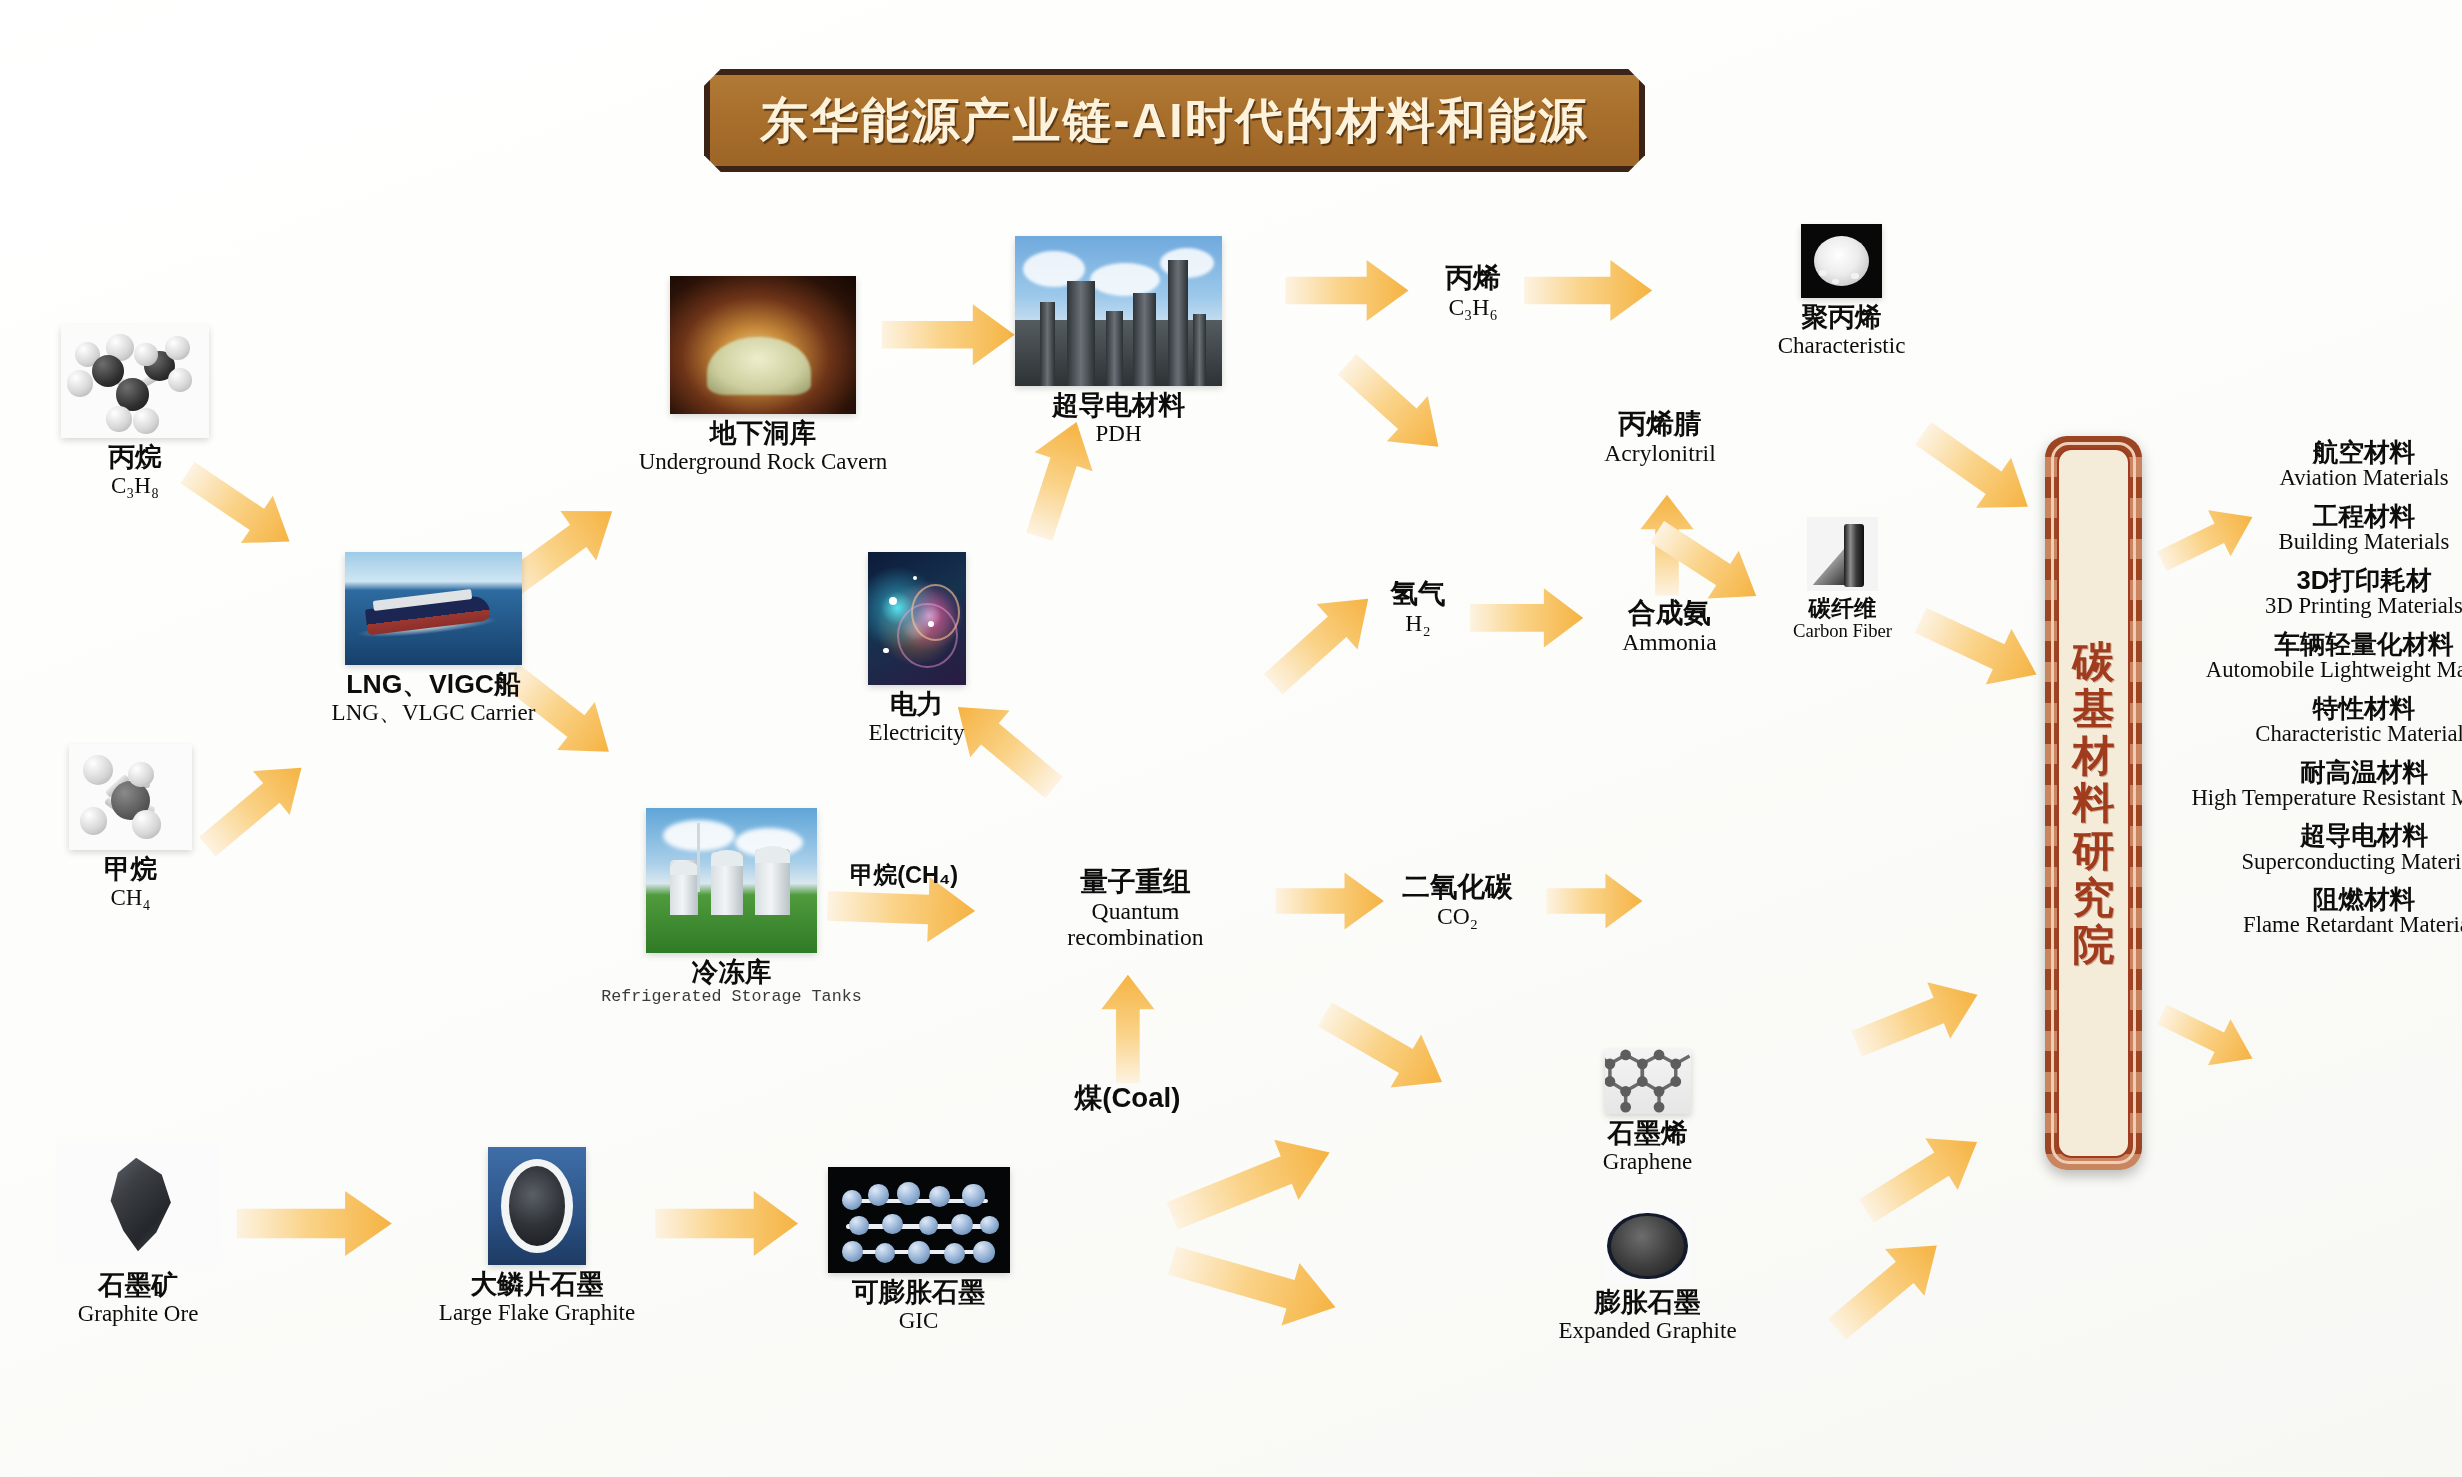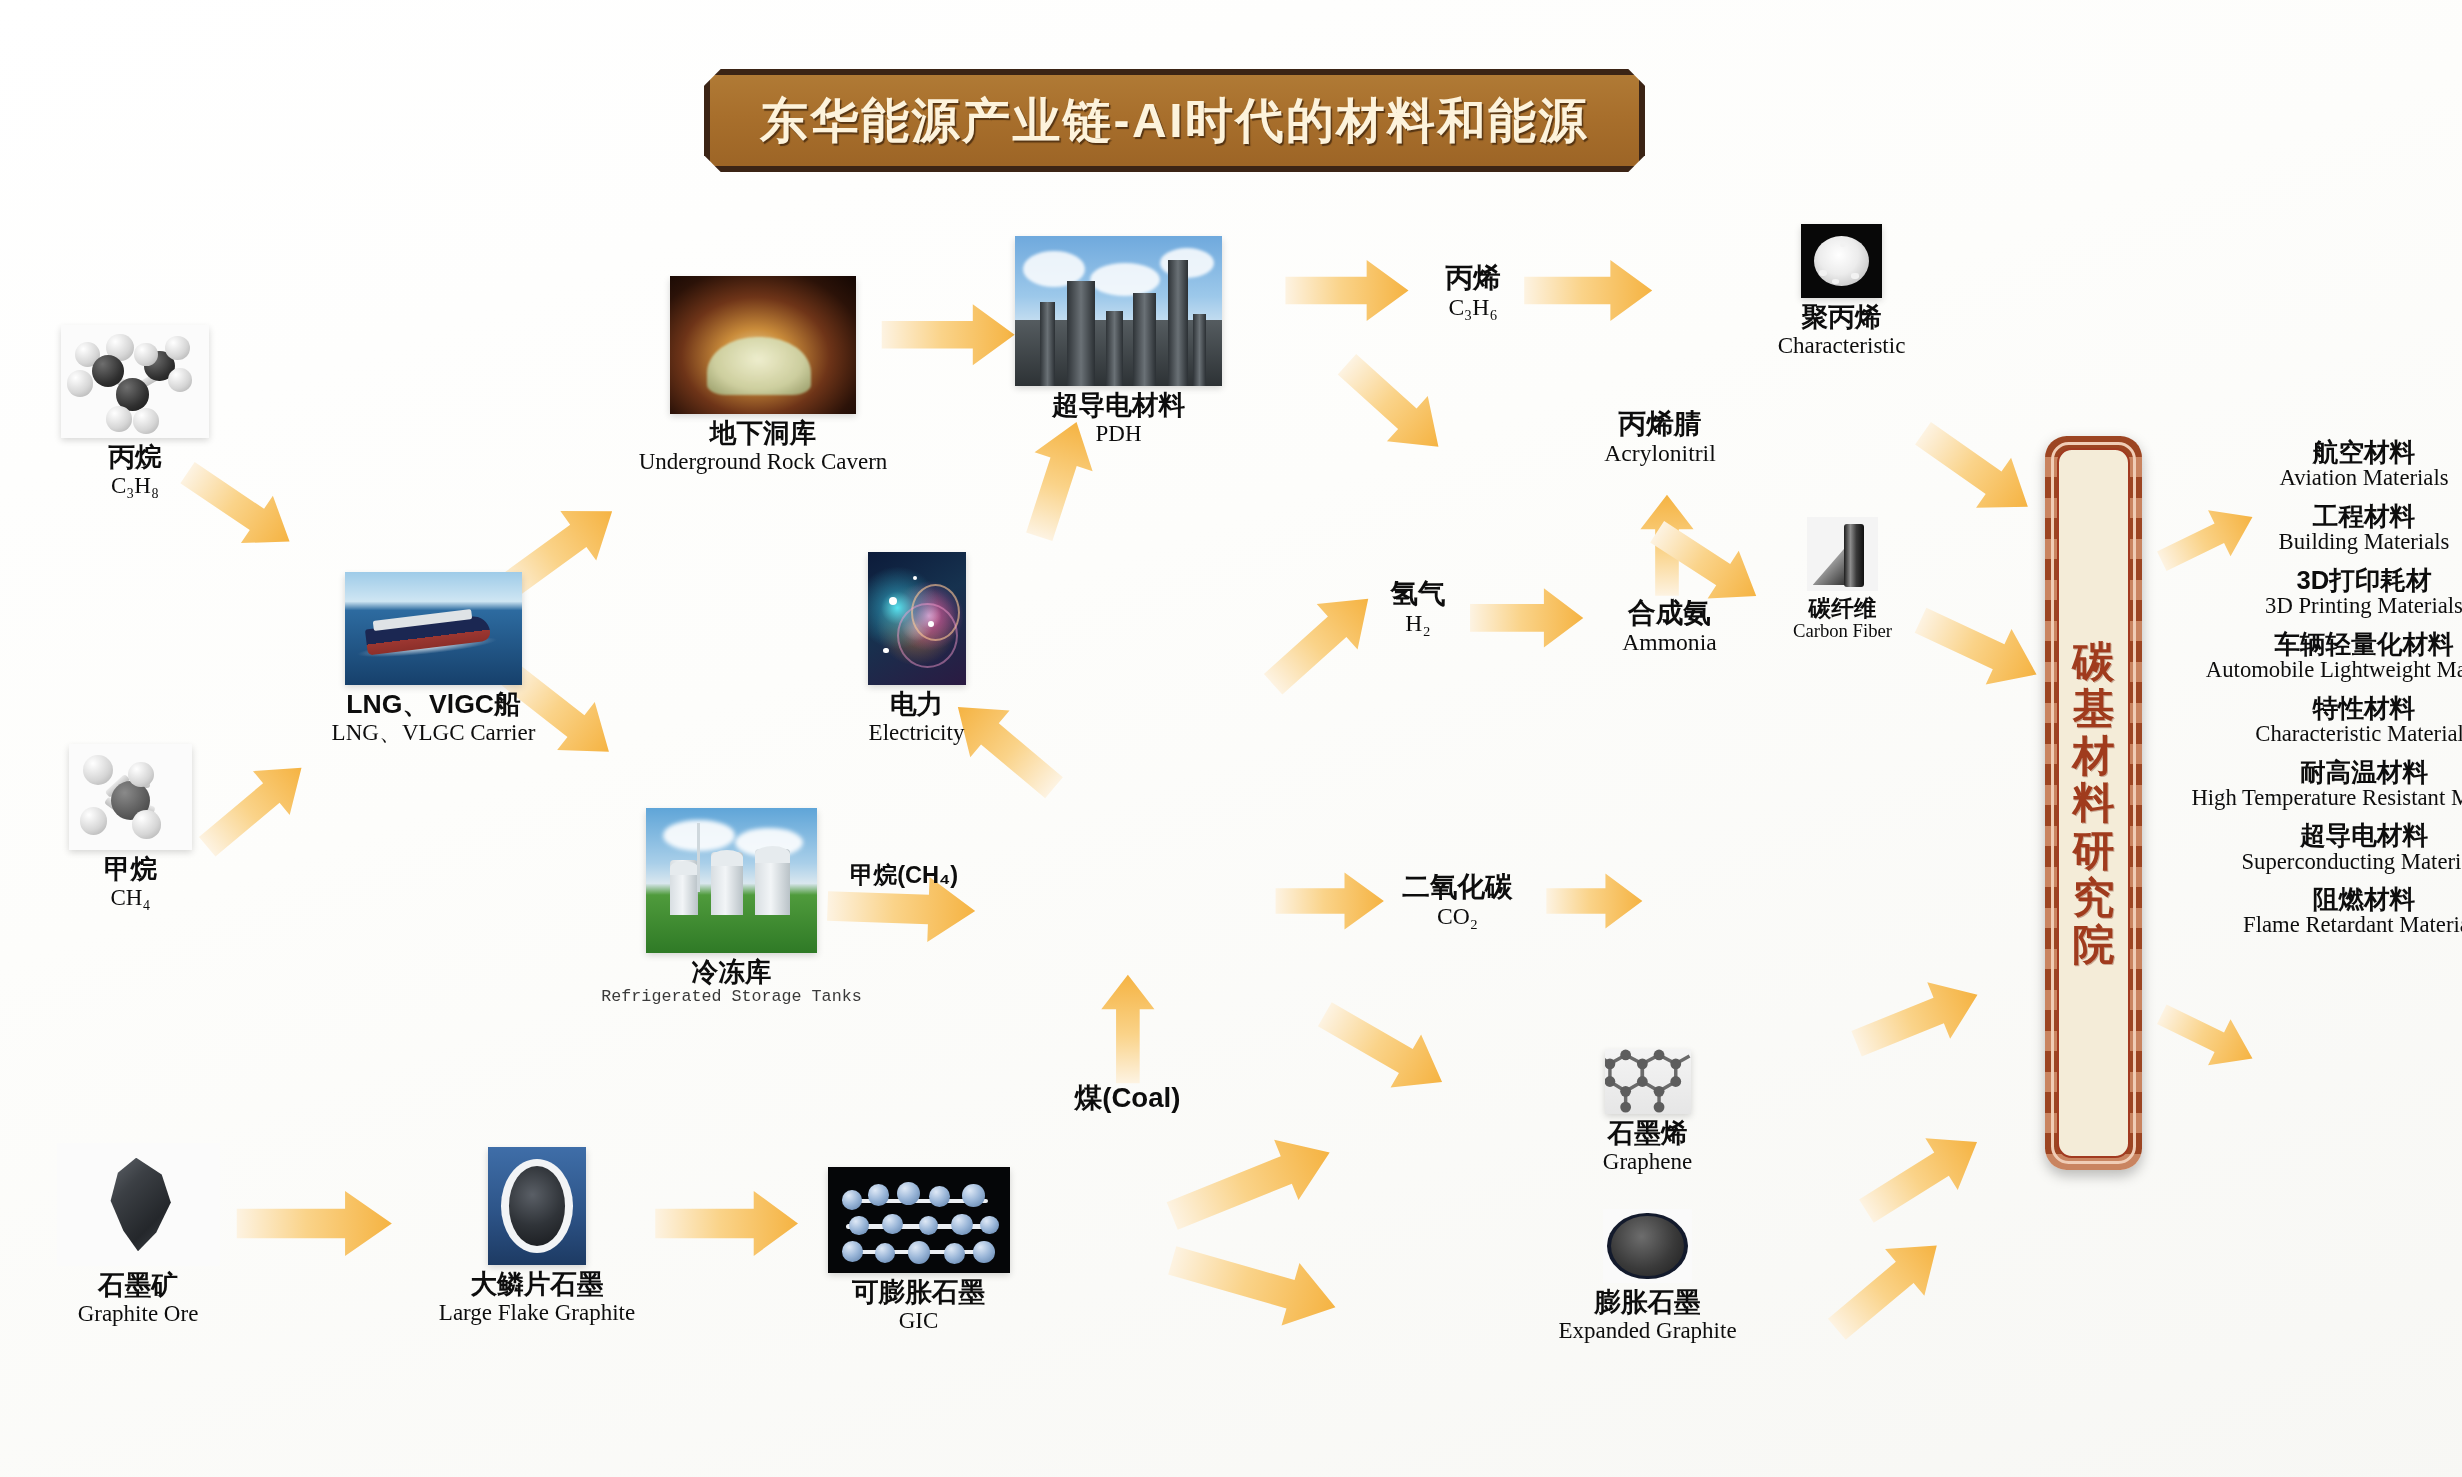--- a/index.html
+++ b/index.html
@@ -352,21 +352,21 @@
       <div class="atomH" style="left:59px;top:17.7px;width:25.6px;height:25.6px;"></div>
       <div class="atomH" style="left:10.8px;top:63px;width:27.6px;height:27.6px;"></div>
       <div class="atomH" style="left:63px;top:66px;width:28.6px;height:28.6px;"></div>
     </div>
     <div class="cap">
       <div class="cn">甲烷</div>
       <div class="en">CH₄</div>
     </div>
   </div>
 
-  <div class="node" style="left:276px;top:572px;width:315px;">
+  <div class="node" style="left:276px;top:552px;width:315px;">
     <div class="pic ship" style="width:177px;height:113px;">
       <div class="wake"></div>
       <div class="hull"></div>
       <div class="deck"></div>
     </div>
     <div class="cap">
       <div class="cn">LNG、VlGC船</div>
       <div class="en">LNG、VLGC Carrier</div>
     </div>
   </div>
@@ -470,20 +470,24 @@
       <div class="sheet" style="left:8%;bottom:8%;width:56%;height:62%;
            clip-path:polygon(100% 0,100% 100%,0 100%);"></div>
       <div class="roll" style="left:52%;width:19.7px;height:84%;"></div>
     </div>
     <div class="cap">
       <div class="cn small">碳纤维</div>
       <div class="en small">Carbon Fiber</div>
     </div>
   </div>
 
+  <div class="tlabel" style="left:1032px;top:867px;width:207px;">
+    <div class="cn">量子重组</div>
+    <div class="en w">Quantum recombination</div>
+  </div>
 
   <div class="tlabel" style="left:1039px;top:1083px;width:177px;">
     <div class="cn">煤(Coal)</div>
   </div>
 
   <div class="tlabel" style="left:1374px;top:872px;width:167px;">
     <div class="cn">二氧化碳</div>
     <div class="en">CO₂</div>
   </div>
 

